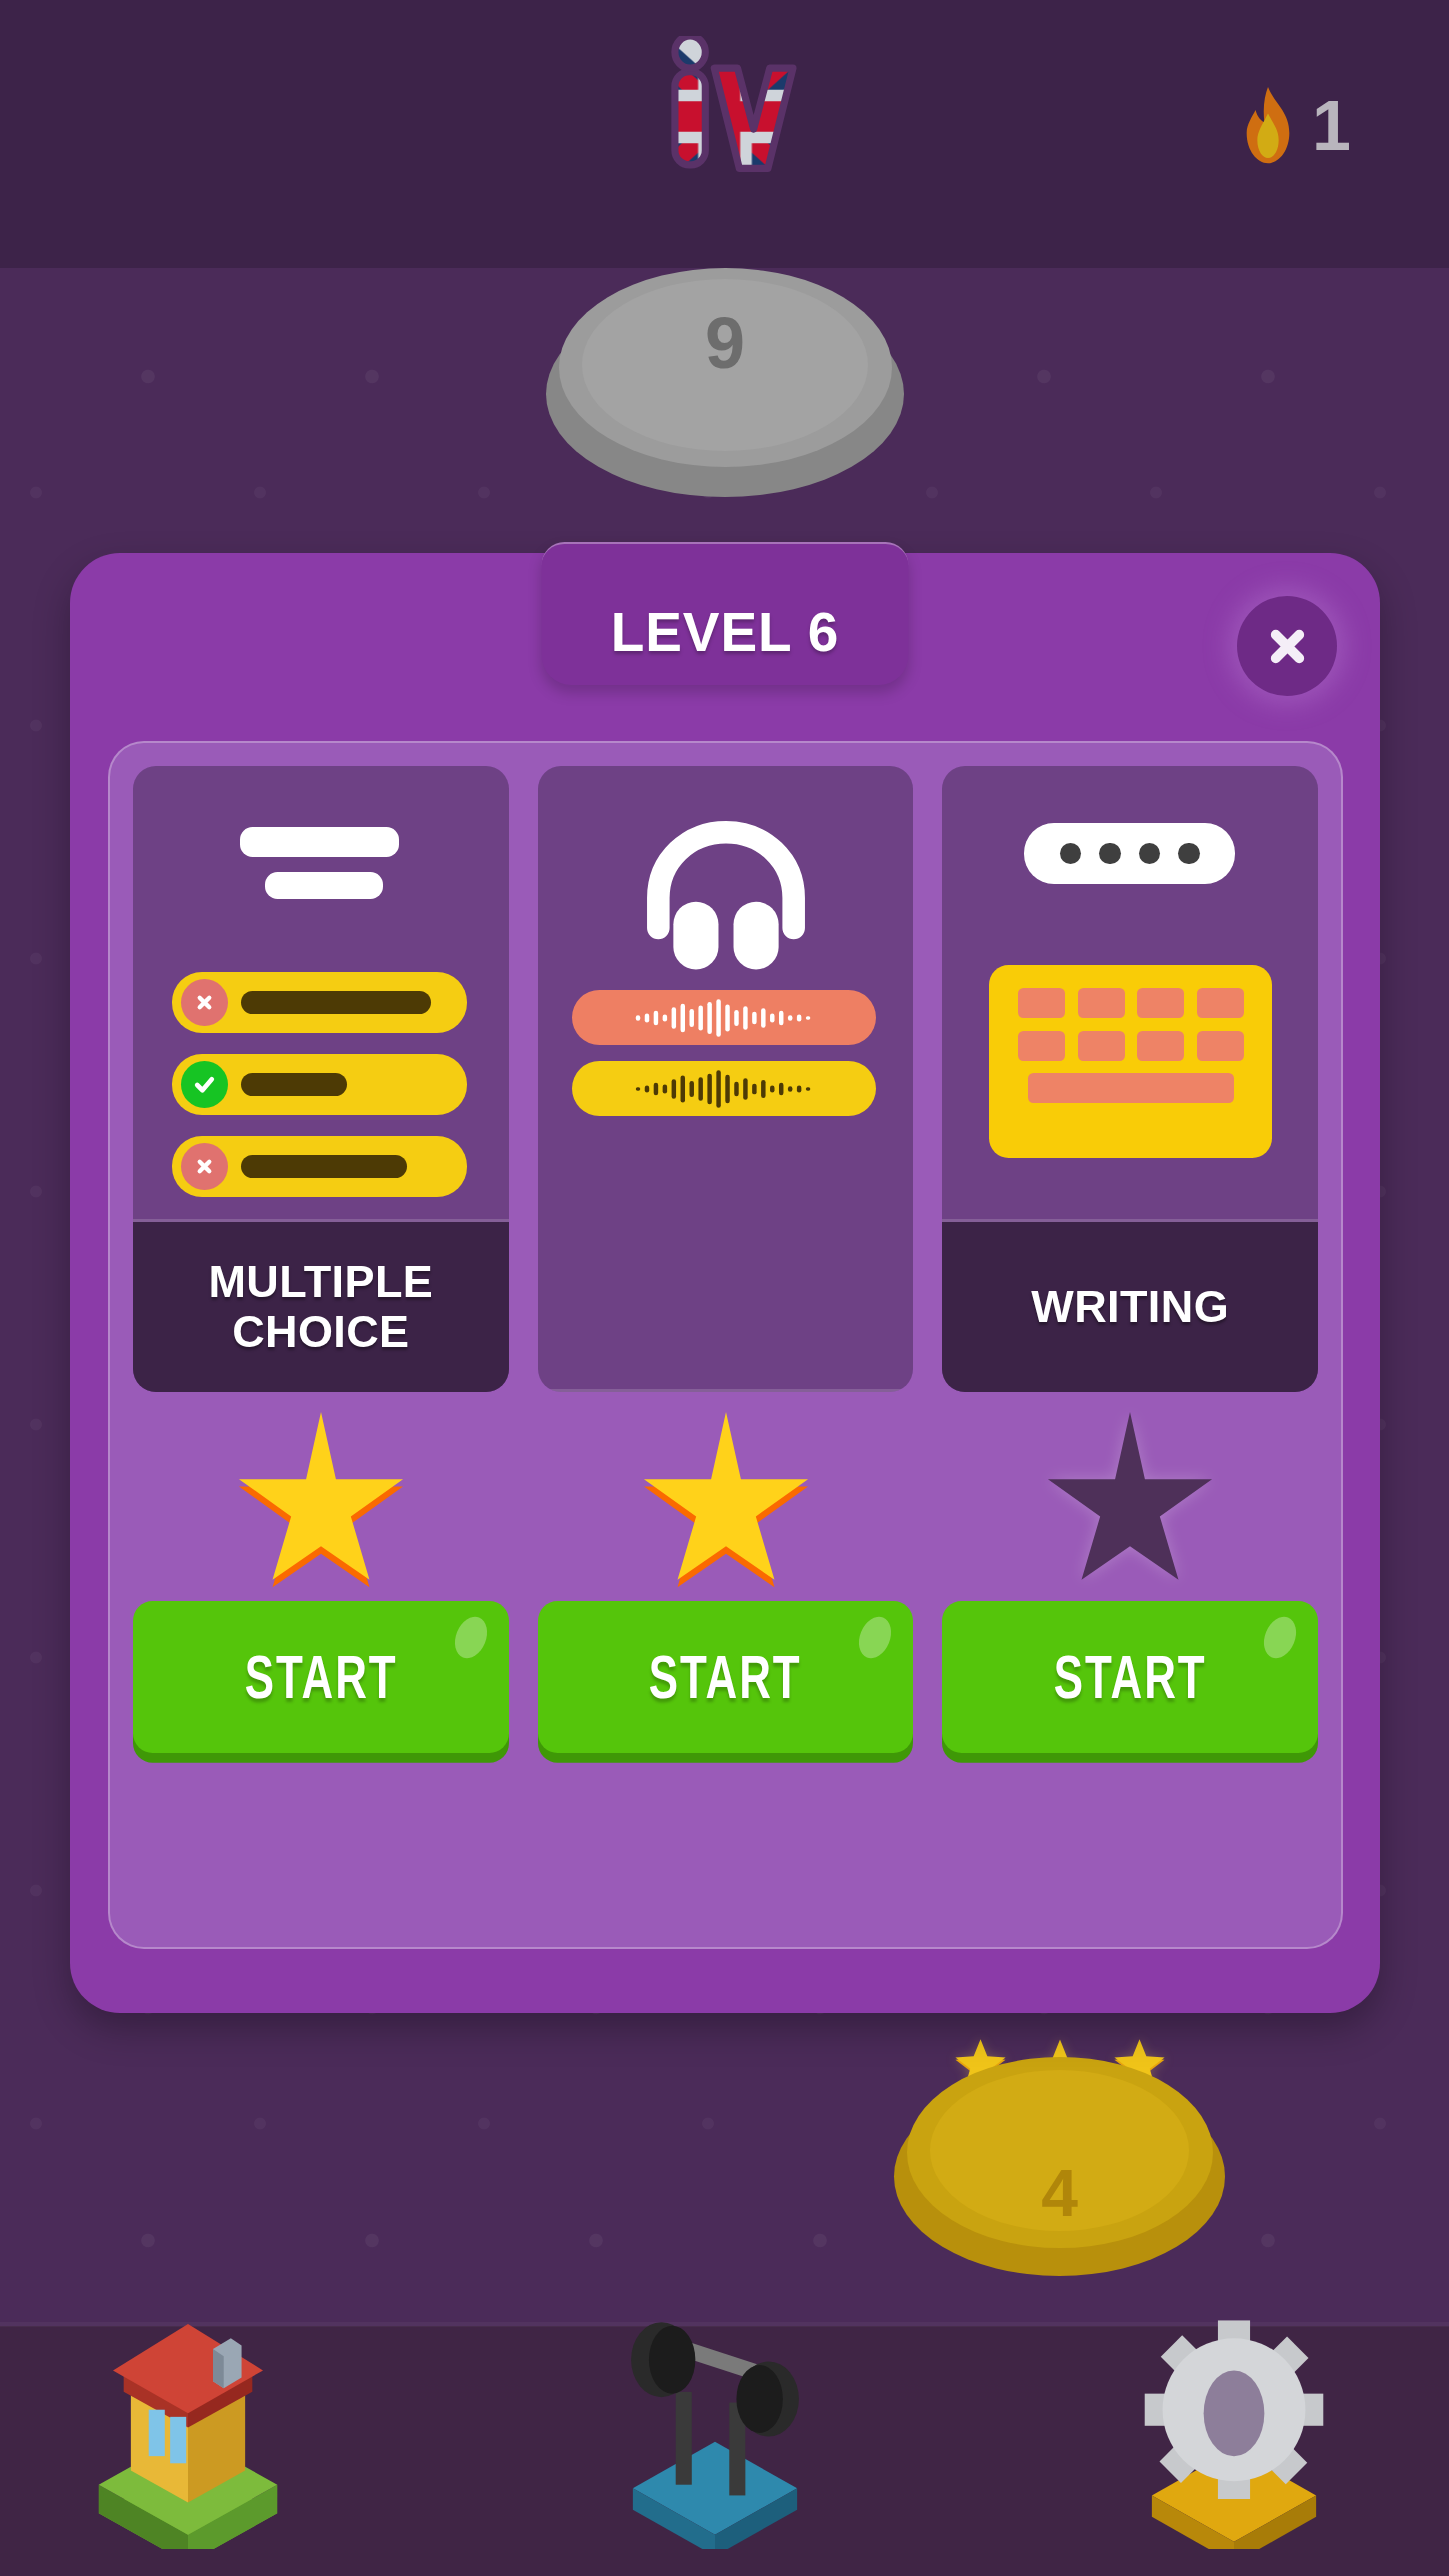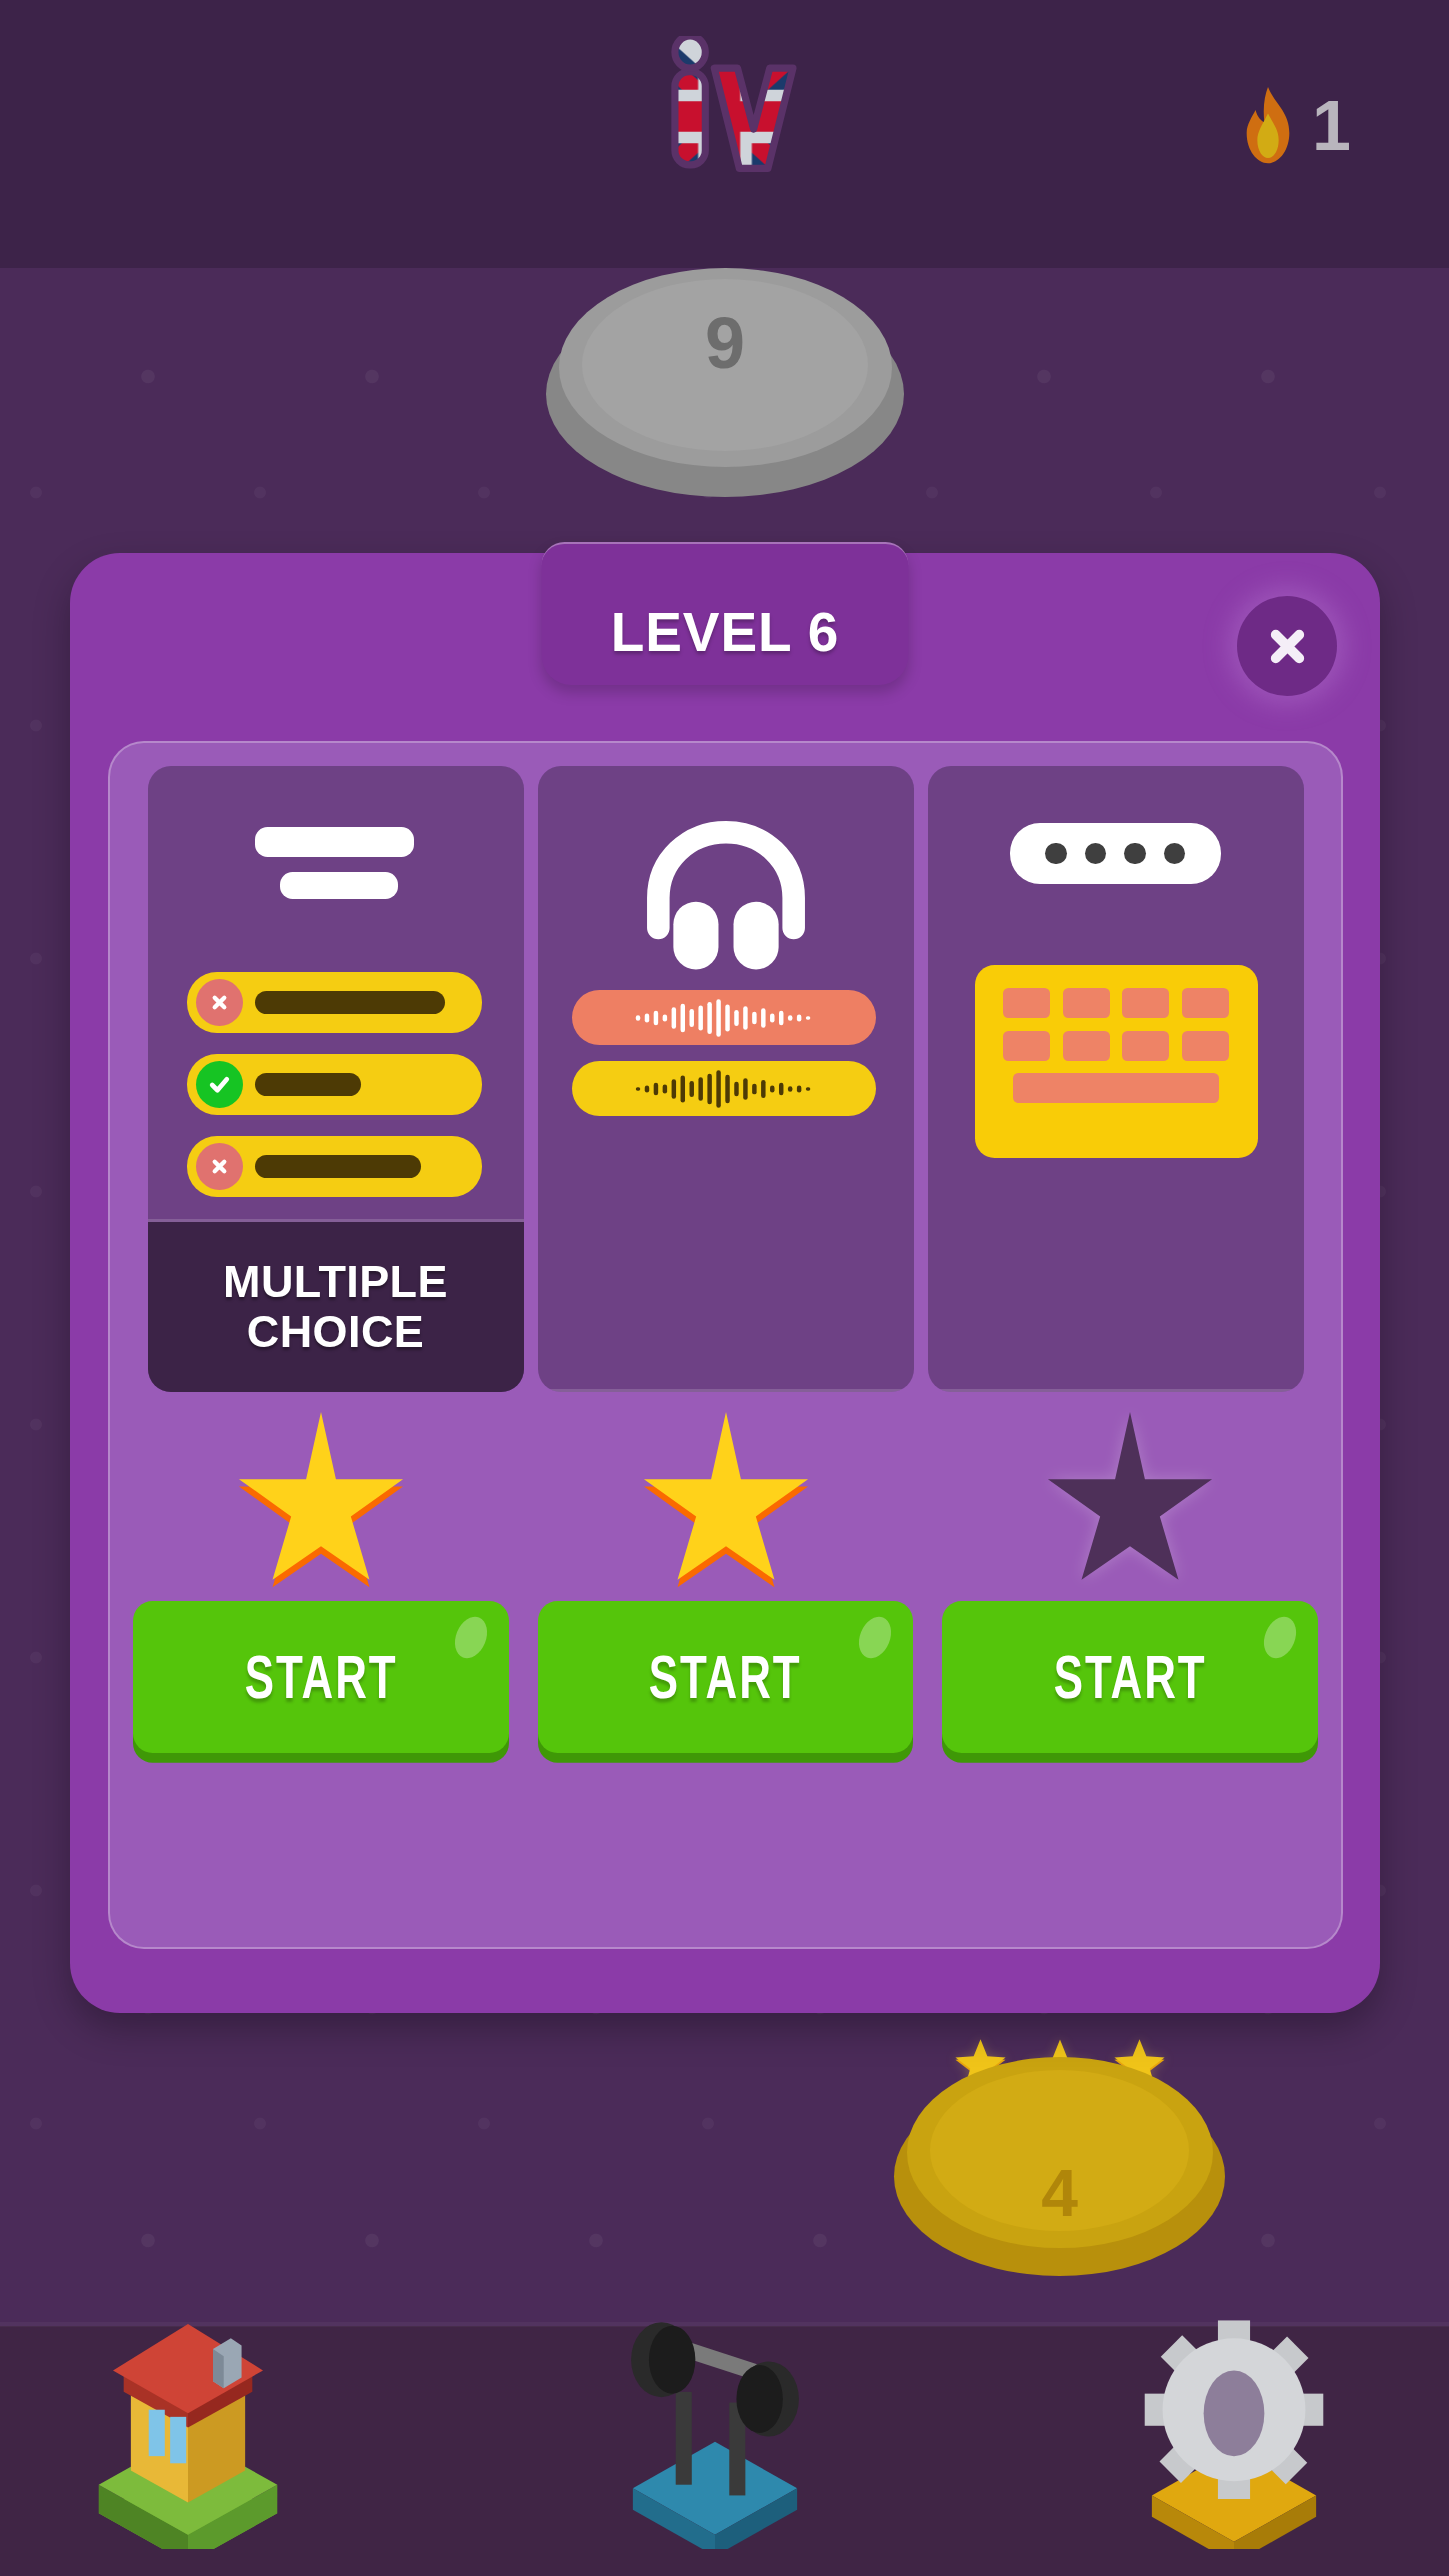--- a/index.html
+++ b/index.html
@@ -131,21 +131,21 @@
 
   
   #panel{
     position:absolute; left:38px; top:188px; width:1235px; height:1208px;
     background:#9a5bb8;
     border-radius:36px;
     border:2.7px solid rgba(255,255,255,.28);
     padding:23px;
   }
   #mode-row{
-    display:flex; gap:14px; justify-content:center;
+    display:flex; gap:29px; justify-content:center;
   }
   .mode-card{
     width:376px; height:626px;
     border-radius:23px;
     background:#6e4185;
     overflow:hidden;
     display:flex; flex-direction:column;
     cursor:pointer;
   }
   .mode-art{
@@ -484,20 +484,21 @@
             </div>
             <div class="krow">
               <span class="key"></span>
               <span class="key"></span>
               <span class="key"></span>
               <span class="key"></span>
             </div>
             <div class="space"></div>
           </div>
         </div>
+        <div class="mode-label">WRITING</div>
       </div>
     </div>
 
     <div id="stars-row">
       <div class="star-cell">
         <svg width="188" height="179" viewBox="0 0 100 96">
           <path d="M50 4 L58 40 L94 40 L66 60 L76 94 L50 76 L24 94 L34 60 L6 40 L42 40 Z" fill="#fa6a00"></path>
           <path d="M50 0 L58 36 L94 36 L66 56 L76 90 L50 72 L24 90 L34 56 L6 36 L42 36 Z" fill="#ffd21a"></path>
         </svg>
       </div>

